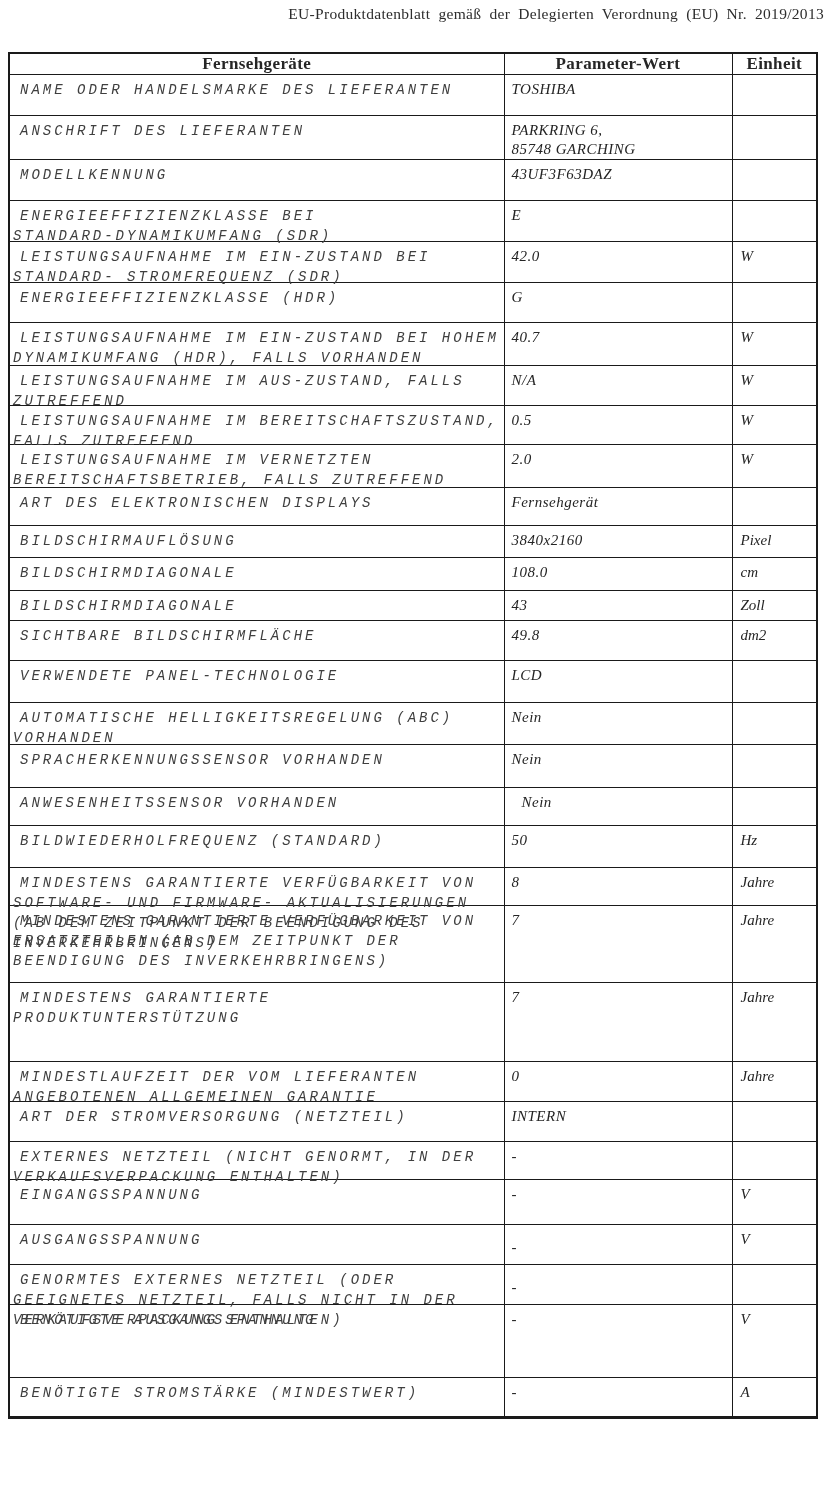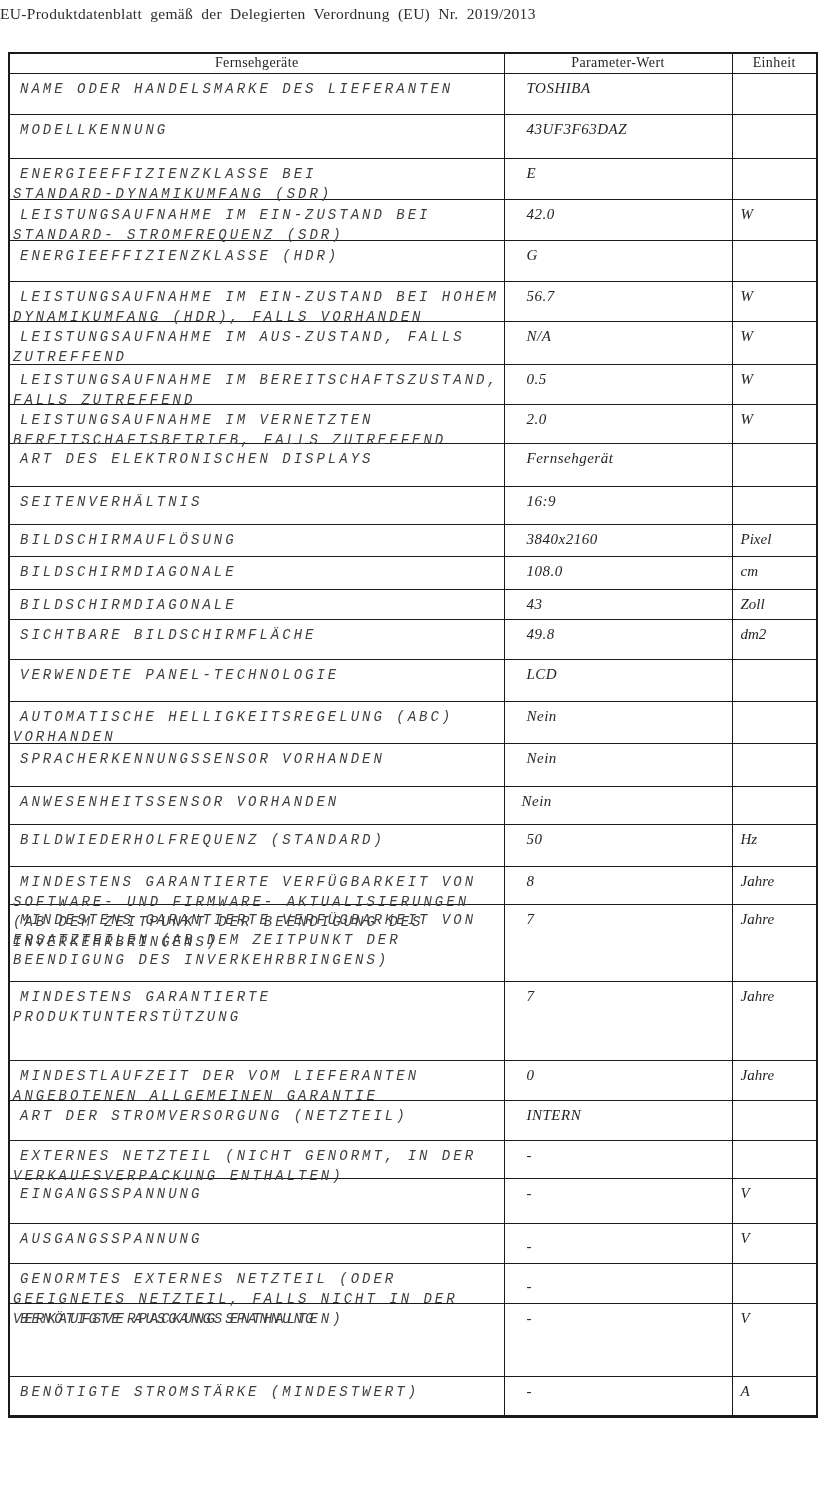--- a/index.html
+++ b/index.html
@@ -3,58 +3,58 @@
 <meta charset="utf-8">
 <style>
   html,body { margin:0; padding:0; }
   body {
     width:824px; height:1500px; background:#ffffff;
     font-family:"Liberation Serif", serif;
     overflow:hidden;
   }
   .title {
     margin-top:5px;
-    text-align:left;
+    text-align:right;
     font-size:15.5px;
     color:#2d2d2d;
     word-spacing:4px;
     letter-spacing:0.3px;
   }
   table.spec {
     border-collapse:collapse;
     table-layout:fixed;
     width:808px;
     margin:29px 0 0 8px;
   }
   table.spec { border:2px solid #1a1a1a; border-bottom-width:3px; }
   .spec th, .spec td { border:1px solid #1a1a1a; padding:0; }
   col.w1 { width:495px; }
   col.w2 { width:228px; }
   col.w3 { width:85px; }
   thead tr { height:20px; }
   .spec th {
-    font-weight:normal;
-    font-size:14px;
+    font-weight:bold;
+    font-size:17px;
     color:#262626;
     text-align:center;
     vertical-align:middle;
     letter-spacing:0.4px;
   }
   .spec td { position:relative; vertical-align:top; }
   .txt { position:absolute; white-space:pre-line; }
   .lbl {
     top:5px; left:3px; right:1px;
     font-family:"Liberation Mono", "DejaVu Sans Mono", monospace;
     font-size:14px; line-height:20px;
     letter-spacing:3px;
     color:#3f3f3f;
     text-indent:7px;
   }
   .val {
-    top:5px; left:22px; right:2px;
+    top:5px; left:7px; right:2px;
     font-size:15px; line-height:19px;
     letter-spacing:0.5px;
     color:#242424;
   }
   .unit {
     top:5px; left:8px; right:1px;
     font-size:15px; line-height:18px;
     color:#242424;
   }
   
@@ -105,20 +105,32 @@
       <div class="txt lbl">NAME ODER HANDELSMARKE DES LIEFERANTEN</div>
     </td>
     <td class="c2">
       <div class="txt val">TOSHIBA</div>
     </td>
     <td class="c3">
       <div class="txt unit"></div>
     </td>
   </tr>
 
+  <tr>
+    <td class="c1">
+      <div class="txt lbl">ANSCHRIFT DES LIEFERANTEN</div>
+    </td>
+    <td class="c2">
+      <div class="txt val">PARKRING 6,
+85748 GARCHING</div>
+    </td>
+    <td class="c3">
+      <div class="txt unit"></div>
+    </td>
+  </tr>
 
   <tr>
     <td class="c1">
       <div class="txt lbl">MODELLKENNUNG</div>
     </td>
     <td class="c2">
       <div class="txt val">43UF3F63DAZ</div>
     </td>
     <td class="c3">
       <div class="txt unit"></div>
@@ -162,21 +174,21 @@
       <div class="txt unit"></div>
     </td>
   </tr>
 
   <tr>
     <td class="c1">
       <div class="txt lbl">LEISTUNGSAUFNAHME IM EIN-ZUSTAND BEI HOHEM
 DYNAMIKUMFANG (HDR), FALLS VORHANDEN</div>
     </td>
     <td class="c2">
-      <div class="txt val">56.7</div>
+      <div class="txt val">40.7</div>
     </td>
     <td class="c3">
       <div class="txt unit">W</div>
     </td>
   </tr>
 
   <tr>
     <td class="c1">
       <div class="txt lbl">LEISTUNGSAUFNAHME IM AUS-ZUSTAND, FALLS
 ZUTREFFEND</div>
@@ -220,31 +232,20 @@
       <div class="txt lbl">ART DES ELEKTRONISCHEN DISPLAYS</div>
     </td>
     <td class="c2">
       <div class="txt val">Fernsehgerät</div>
     </td>
     <td class="c3">
       <div class="txt unit"></div>
     </td>
   </tr>
 
-  <tr>
-    <td class="c1">
-      <div class="txt lbl">SEITENVERHÄLTNIS</div>
-    </td>
-    <td class="c2">
-      <div class="txt val">16:9</div>
-    </td>
-    <td class="c3">
-      <div class="txt unit"></div>
-    </td>
-  </tr>
 
   <tr>
     <td class="c1">
       <div class="txt lbl">BILDSCHIRMAUFLÖSUNG</div>
     </td>
     <td class="c2">
       <div class="txt val">3840x2160</div>
     </td>
     <td class="c3">
       <div class="txt unit">Pixel</div>

